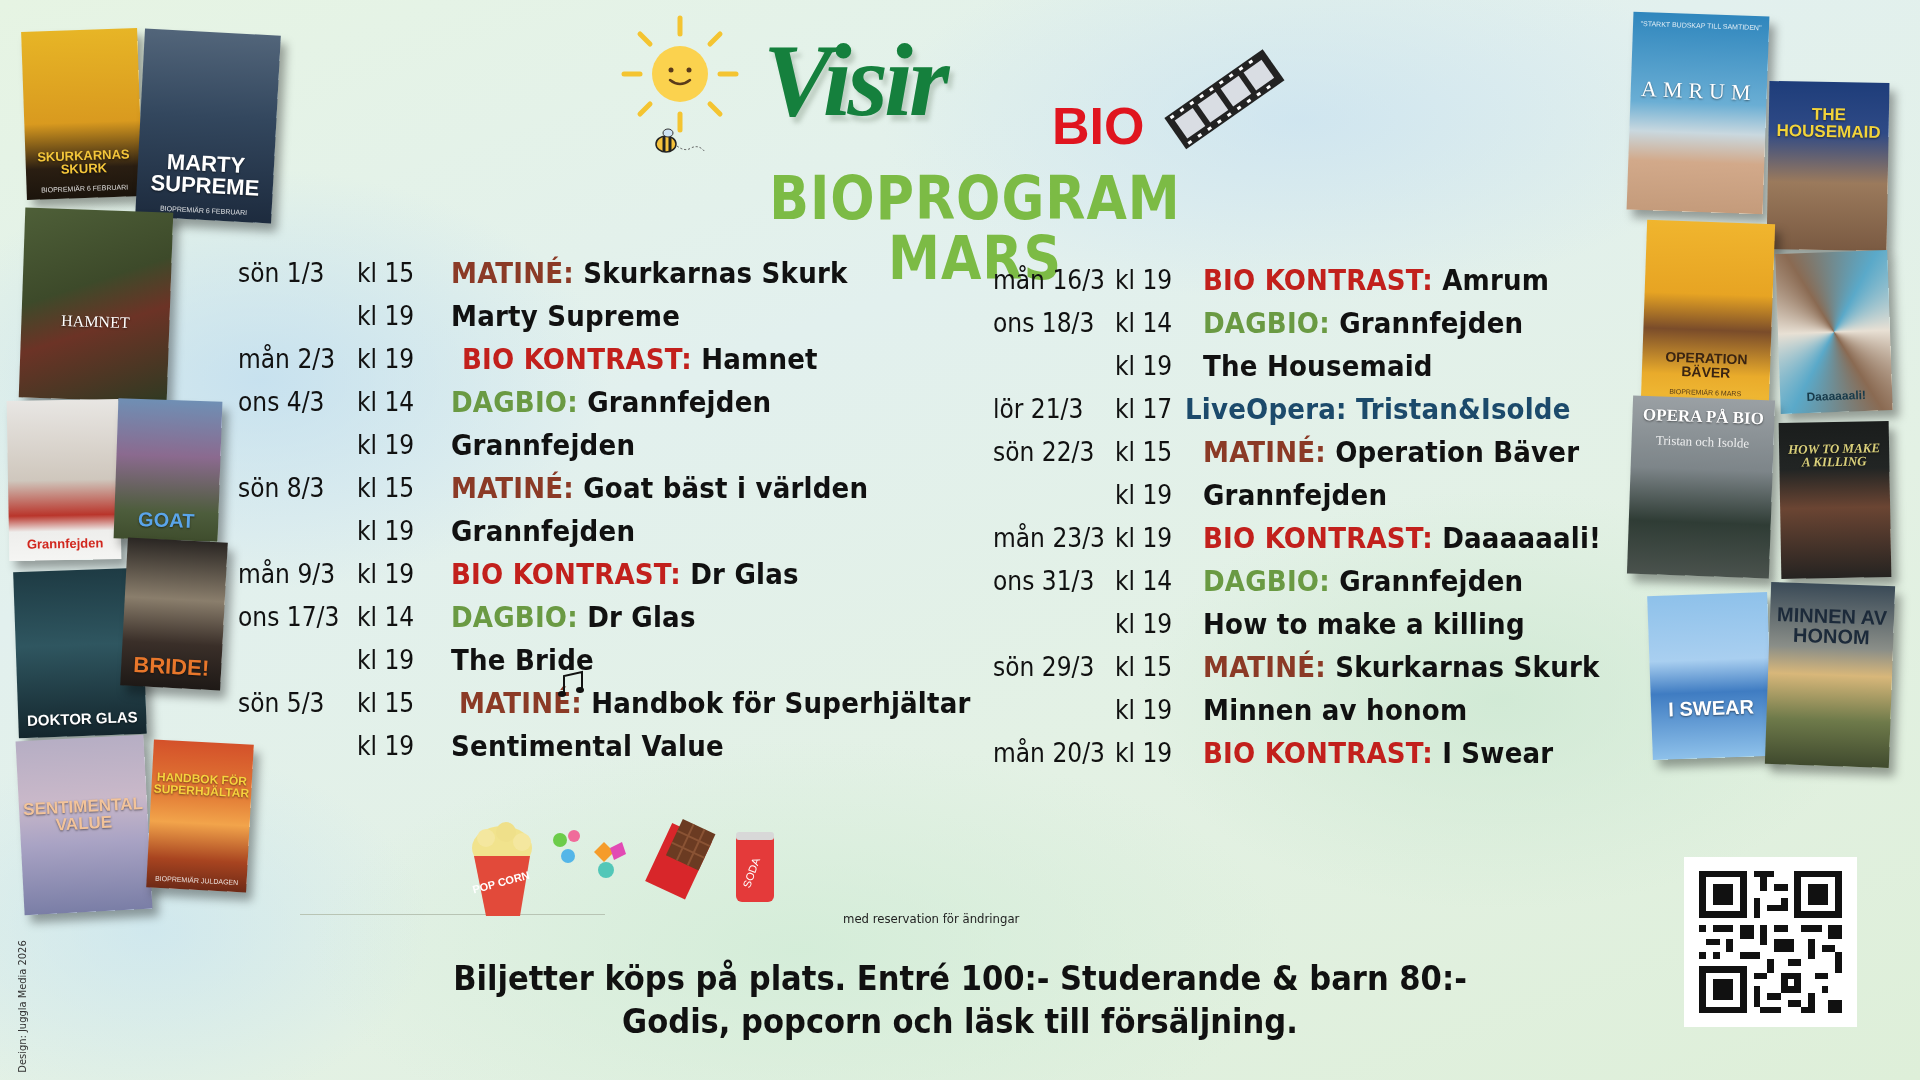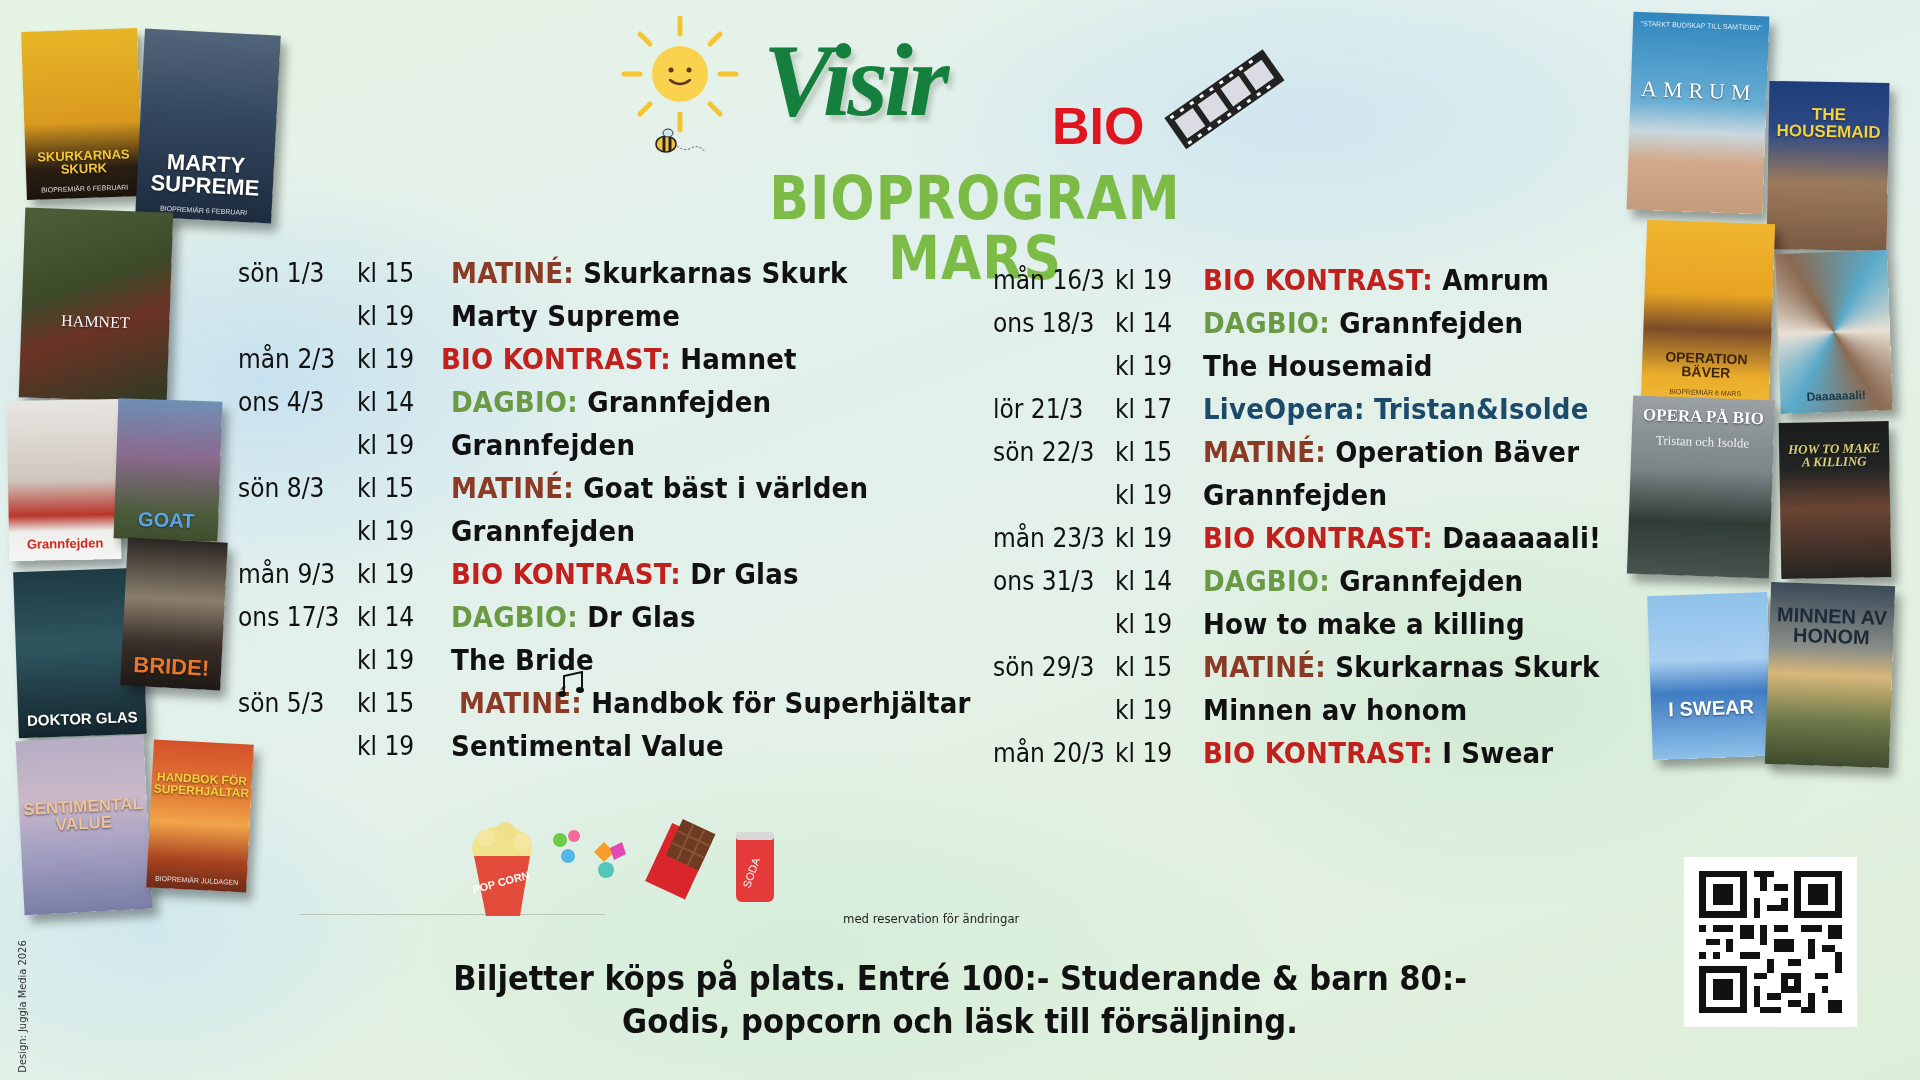--- a/index.html
+++ b/index.html
@@ -183,21 +183,21 @@
       <span class="film" style="left:213px"><span class="tag" style="color:#8b3a26">MATINÉ:</span> <span>Skurkarnas Skurk</span></span>
     </div>
   <div class="row" style="top:43px;">
       <span class="date"></span>
       <span class="time" style="left:119px">kl 19</span>
       <span class="film" style="left:213px"><span class="tag"></span><span>Marty Supreme</span></span>
     </div>
   <div class="row" style="top:86px;">
       <span class="date">mån 2/3</span>
       <span class="time" style="left:119px">kl 19</span>
-      <span class="film" style="left:203px"><span class="tag" style="color:#c2201c">BIO KONTRAST:</span> <span>Hamnet</span></span>
+      <span class="film" style="left:224px"><span class="tag" style="color:#c2201c">BIO KONTRAST:</span> <span>Hamnet</span></span>
     </div>
   <div class="row" style="top:129px;">
       <span class="date">ons 4/3</span>
       <span class="time" style="left:119px">kl 14</span>
       <span class="film" style="left:213px"><span class="tag" style="color:#6a9a43">DAGBIO:</span> <span>Grannfejden</span></span>
     </div>
   <div class="row" style="top:172px;">
       <span class="date"></span>
       <span class="time" style="left:119px">kl 19</span>
       <span class="film" style="left:213px"><span class="tag"></span><span>Grannfejden</span></span>
@@ -257,21 +257,21 @@
       <span class="film" style="left:210px"><span class="tag" style="color:#6a9a43">DAGBIO:</span> <span>Grannfejden</span></span>
     </div>
   <div class="row" style="top:86px;">
       <span class="date"></span>
       <span class="time" style="left:122px">kl 19</span>
       <span class="film" style="left:210px"><span class="tag"></span><span>The Housemaid</span></span>
     </div>
   <div class="row" style="top:129px;">
       <span class="date">lör 21/3</span>
       <span class="time" style="left:122px">kl 17</span>
-      <span class="film" style="left:210px;color:#1c4a6b"><span class="tag" style="color:#1c4a6b">LiveOpera:</span> <span style="color:#1c4a6b">Tristan&amp;Isolde</span></span>
+      <span class="film" style="left:192px;color:#1c4a6b"><span class="tag" style="color:#1c4a6b">LiveOpera:</span> <span style="color:#1c4a6b">Tristan&amp;Isolde</span></span>
     </div>
   <div class="row" style="top:172px;">
       <span class="date">sön 22/3</span>
       <span class="time" style="left:122px">kl 15</span>
       <span class="film" style="left:210px"><span class="tag" style="color:#8b3a26">MATINÉ:</span> <span>Operation Bäver</span></span>
     </div>
   <div class="row" style="top:215px;">
       <span class="date"></span>
       <span class="time" style="left:122px">kl 19</span>
       <span class="film" style="left:210px"><span class="tag"></span><span>Grannfejden</span></span>

